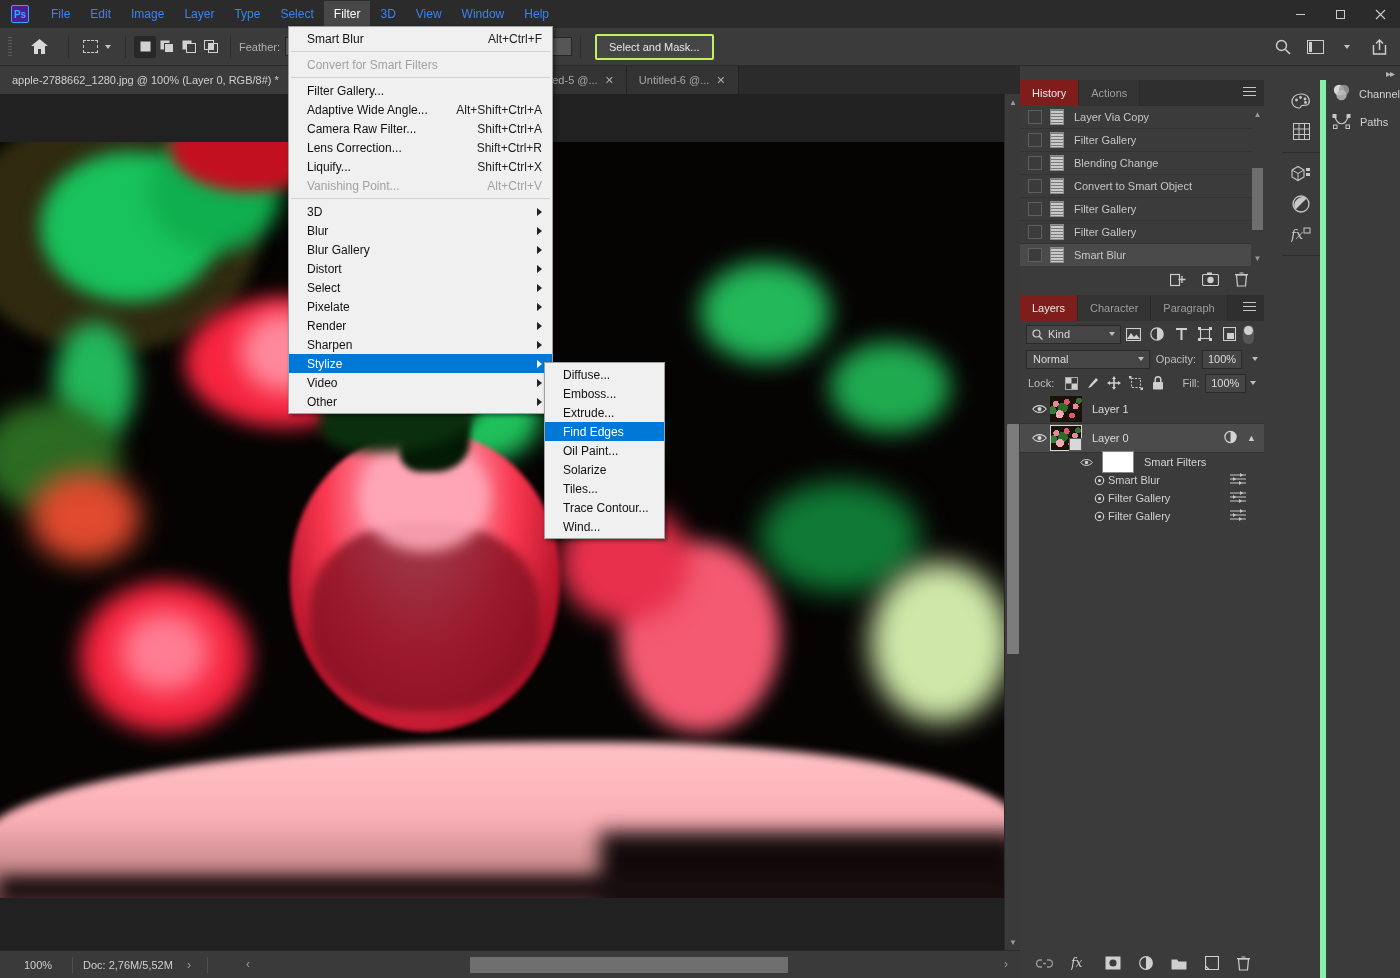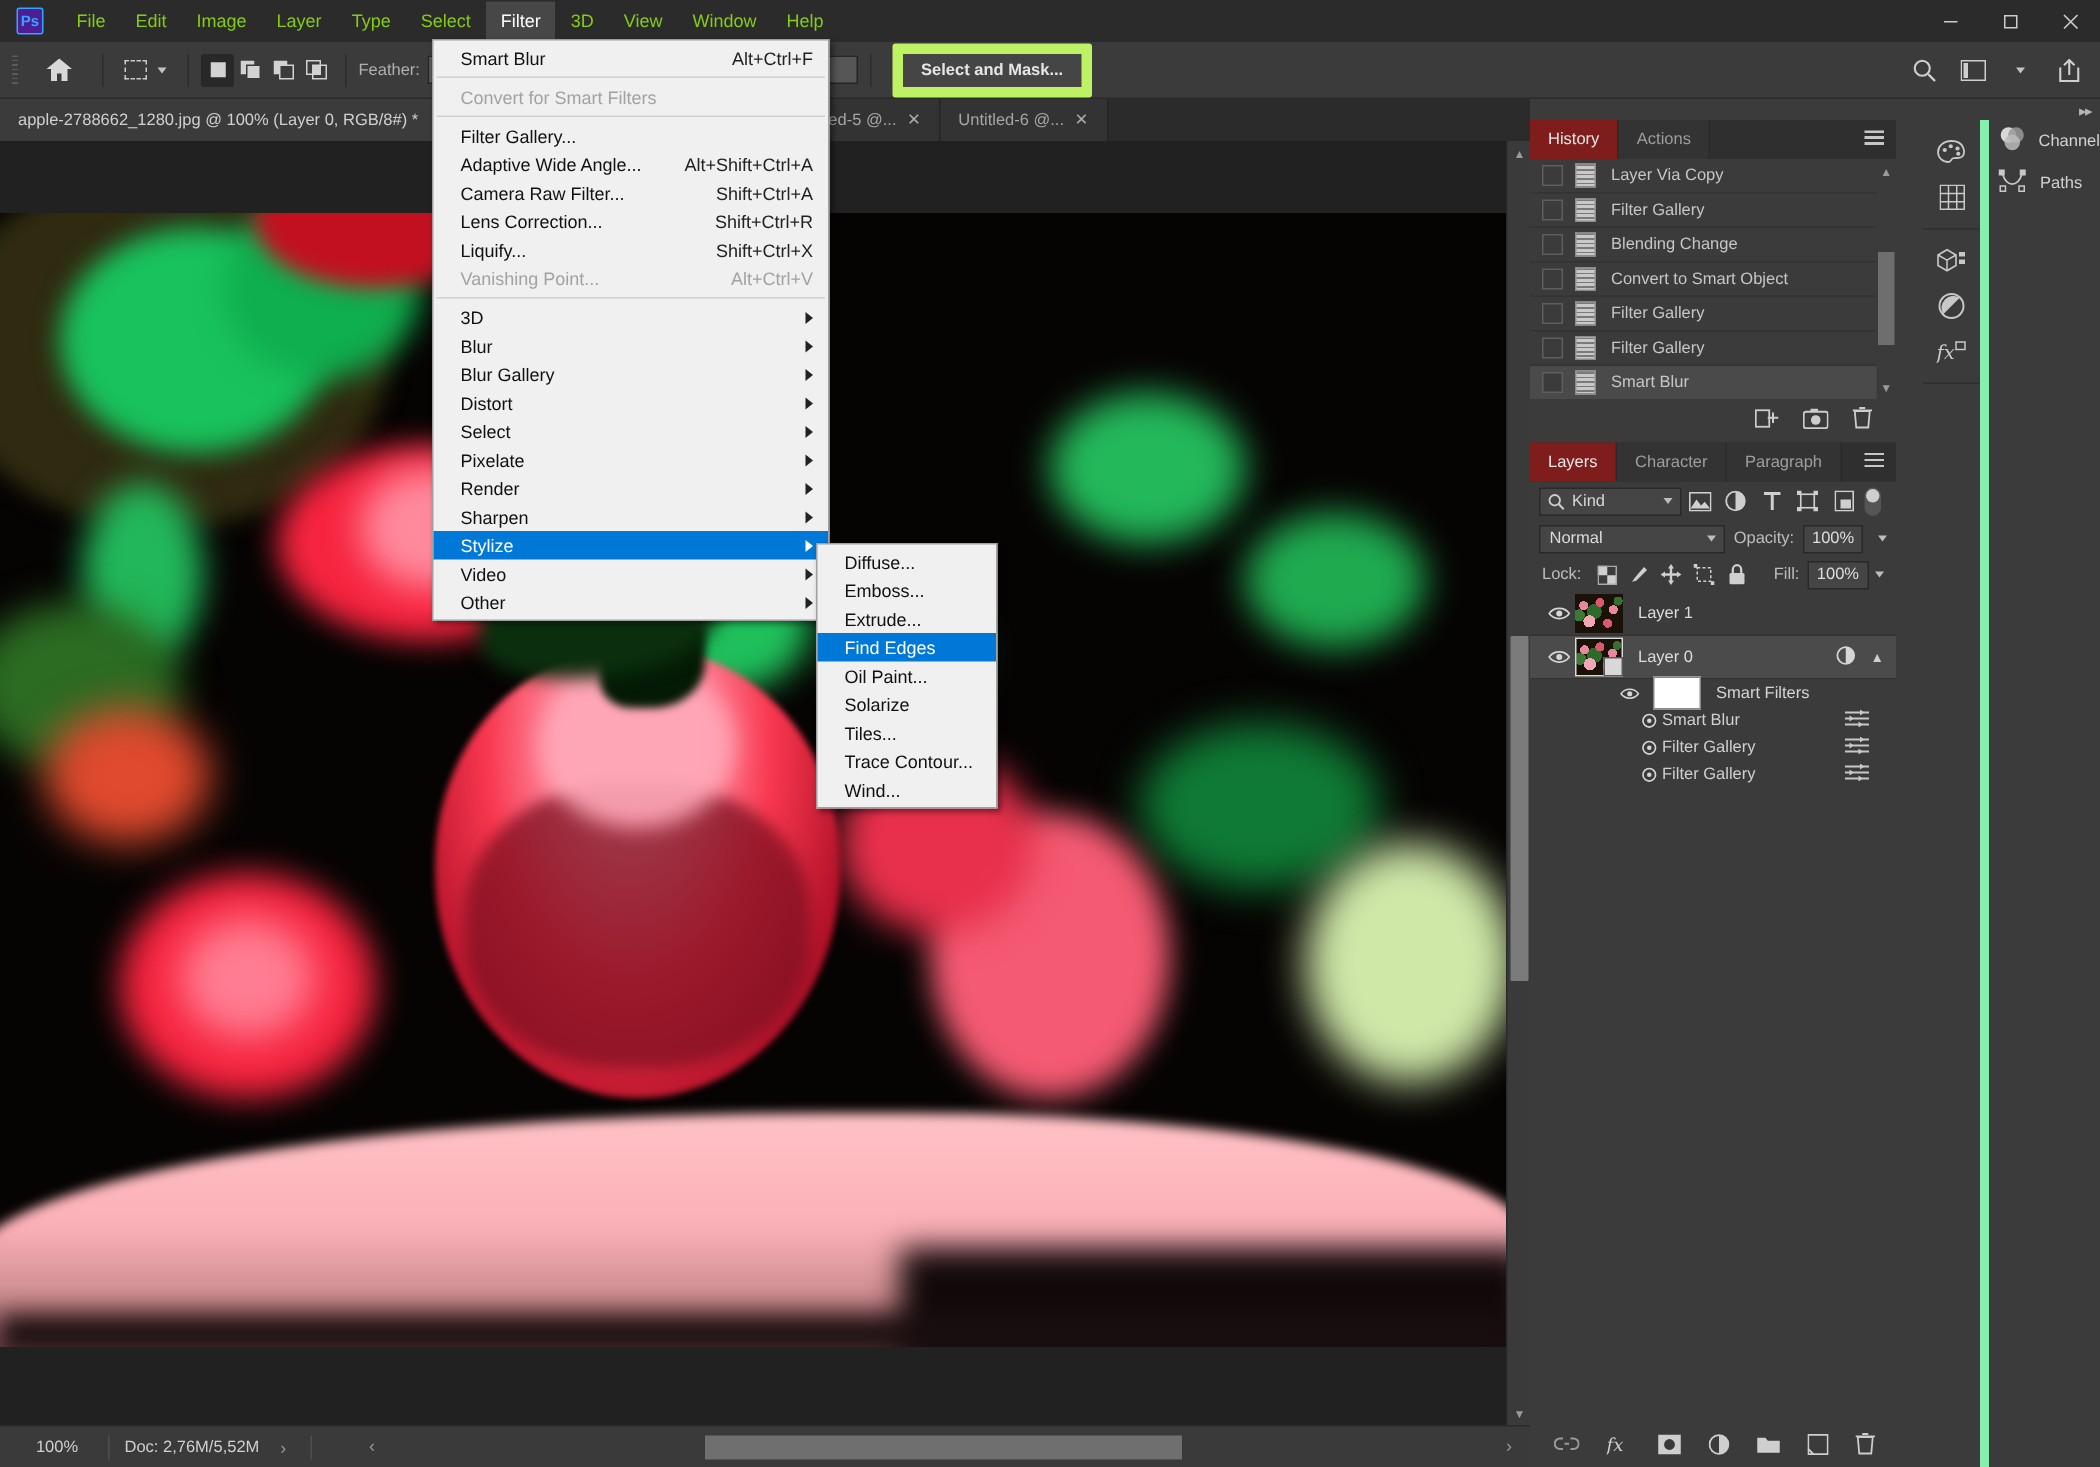--- a/index.html
+++ b/index.html
@@ -17,21 +17,21 @@
     position:absolute; left:0; top:0; width:1400px; height:28px;
     background:#2b2b2b; display:flex; align-items:center;
   }
   .ps-logo {
     width:18px; height:18px; margin-left:11px; margin-right:12px;
     background:#4c1d95; border:1px solid #31a8ff; border-radius:2px;
     color:#31a8ff; font-size:10px; font-weight:bold;
     display:flex; align-items:center; justify-content:center;
   }
   .menu-item {
-    padding:5px 10px; font-size:12px; color:#84cc16; cursor:default;
+    padding:5px 10px; font-size:12px; color:#3b82f6; cursor:default;
     line-height:17px;
   }
   .menu-item.active { background:#474747; color:#fff; }
   .win-ctrls { position:absolute; right:0; top:0; height:28px; display:flex; }
   .win-btn {
     width:40px; height:28px; display:flex; align-items:center; justify-content:center;
     color:#cccccc; font-size:12px;
   }
 
   
@@ -44,22 +44,22 @@
     background:repeating-linear-gradient(to bottom,#5a5a5a 0 1px,transparent 1px 3px); }
   .ob-btn { display:flex; align-items:center; justify-content:center; height:26px; min-width:26px; }
   .ob-sep { width:1px; height:22px; background:#2c2c2c; margin:0 8px; }
   .ob-label { color:#b0b0b0; font-size:11px; margin-right:5px; }
   .ob-field {
     background:#565656; border:1px solid #252525; height:19px; width:52px;
     color:#e6e6e6; font-size:11px; line-height:17px; padding:0 3px;
   }
   .ob-field.narrow { width:44px; }
   .sel-mask-btn {
-    background:#454545; border:7px solid #bef264; border-radius:2px;
-    color:#e6e6e6; font-size:11px; padding:5px 12px; margin-left:6px;font-weight:bold;
+    background:#454545; border:2px solid #bef264; border-radius:2px;
+    color:#e6e6e6; font-size:11px; padding:5px 12px; margin-left:6px;
   }
   .marquee-ico {
     width:15px; height:13px; border:1px dashed #c9c9c9;
   }
   .caret { width:0;height:0;border-left:3.5px solid transparent;border-right:3.5px solid transparent;
     border-top:4px solid #c3c3c3; }
   .bool-ico { width:22px; height:22px; display:flex; align-items:center; justify-content:center; }
   .bool-ico.sel { background:#282828; border-radius:2px; }
   .ob-right { position:absolute; right:8px; display:flex; align-items:center; gap:6px; }
 

